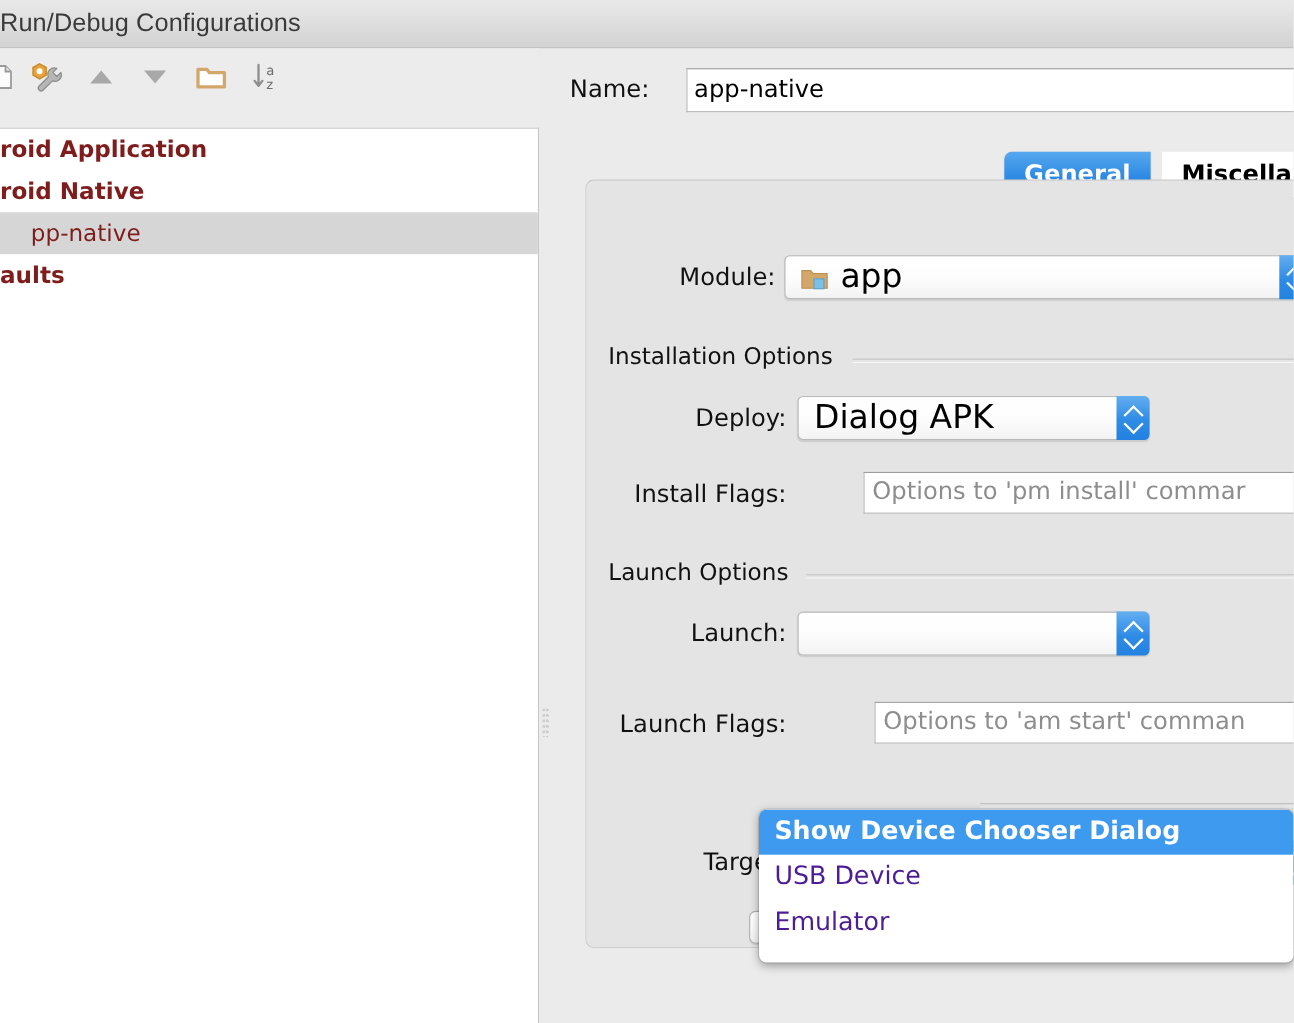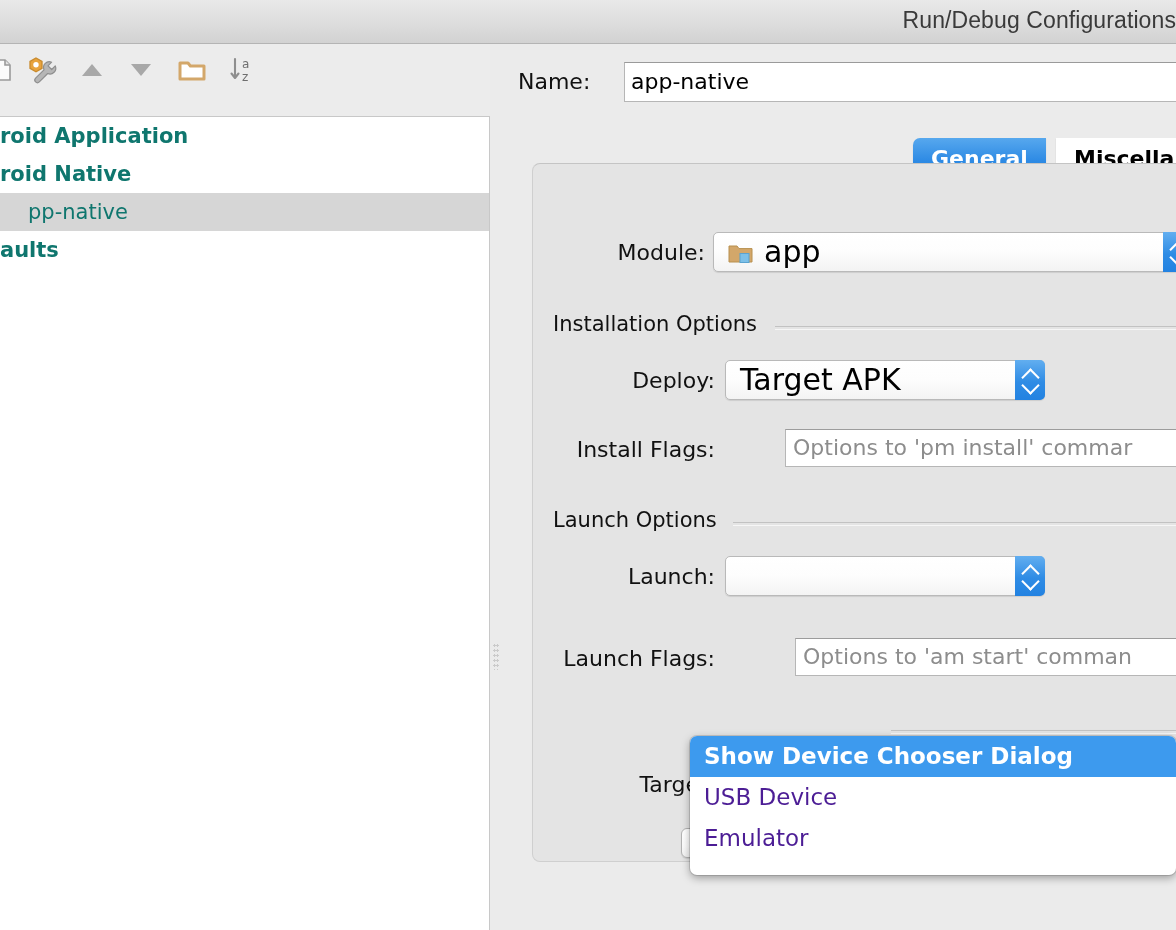--- a/index.html
+++ b/index.html
@@ -26,21 +26,21 @@
     left: 0; top: 0;
     width: 1176px; height: 44px;
     background: linear-gradient(to bottom, #e9e9e9 0%, #dedede 50%, #d2d2d2 100%);
     border-bottom: 1px solid #b4b4b4;
     box-sizing: border-box;
   }
   .titlebar-text {
     position: absolute;
     left: 0; right: 0;
     top: 7px;
-    text-align: right;
+    text-align: left;
     font-family: "Liberation Sans", sans-serif;
     font-size: 23px;
     color: #3a3a3a;
     letter-spacing: 0.1px;
   }
 
   
   .leftpane {
     position: absolute;
     left: 0; top: 44px;
@@ -67,21 +67,21 @@
     border-top: 1px solid #c8c8c8;
     border-right: 1px solid #c8c8c8;
     box-sizing: border-box;
     overflow: hidden;
   }
   .list-row {
     height: 38px;
     line-height: 38px;
     font-family: "DejaVu Sans", sans-serif;
     font-size: 21px;
-    color: #0f766e;
+    color: #7f1d1d;
     white-space: nowrap;
   }
   .list-row.group { font-weight: bold; }
   .list-row.selected { background: #d6d6d6; }
   .list-row .lbl { position: relative; }
 
   
   .splitter {
     position: absolute;
     left: 490px; top: 44px;
@@ -425,21 +425,21 @@
       </div>
 
       <div class="section" style="left:20px; top:148px; width:640px;">
         <div class="stitle">Installation Options</div>
         <div class="srule" style="left:222px; right:0;"></div>
       </div>
 
       <div class="row" style="left:0; top:196px; width:660px; height:42px;">
         <div class="rlabel" style="left:0px; top:8px; width:182px;">Deploy:</div>
         <div class="combo" style="left:192px; top:0px; width:320px;">
-          <span class="val">Target APK</span>
+          <span class="val">Dialog APK</span>
           <span class="stepper"></span>
         </div>
       </div>
 
       <div class="row" style="left:0; top:265px; width:660px; height:40px;">
         <div class="rlabel" style="left:0px; top:8px; width:182px;">Install Flags:</div>
         <div class="textfield" style="left:252px; top:0px; width:420px;">
           <span class="ph">Options to 'pm install' commar</span>
         </div>
       </div>

